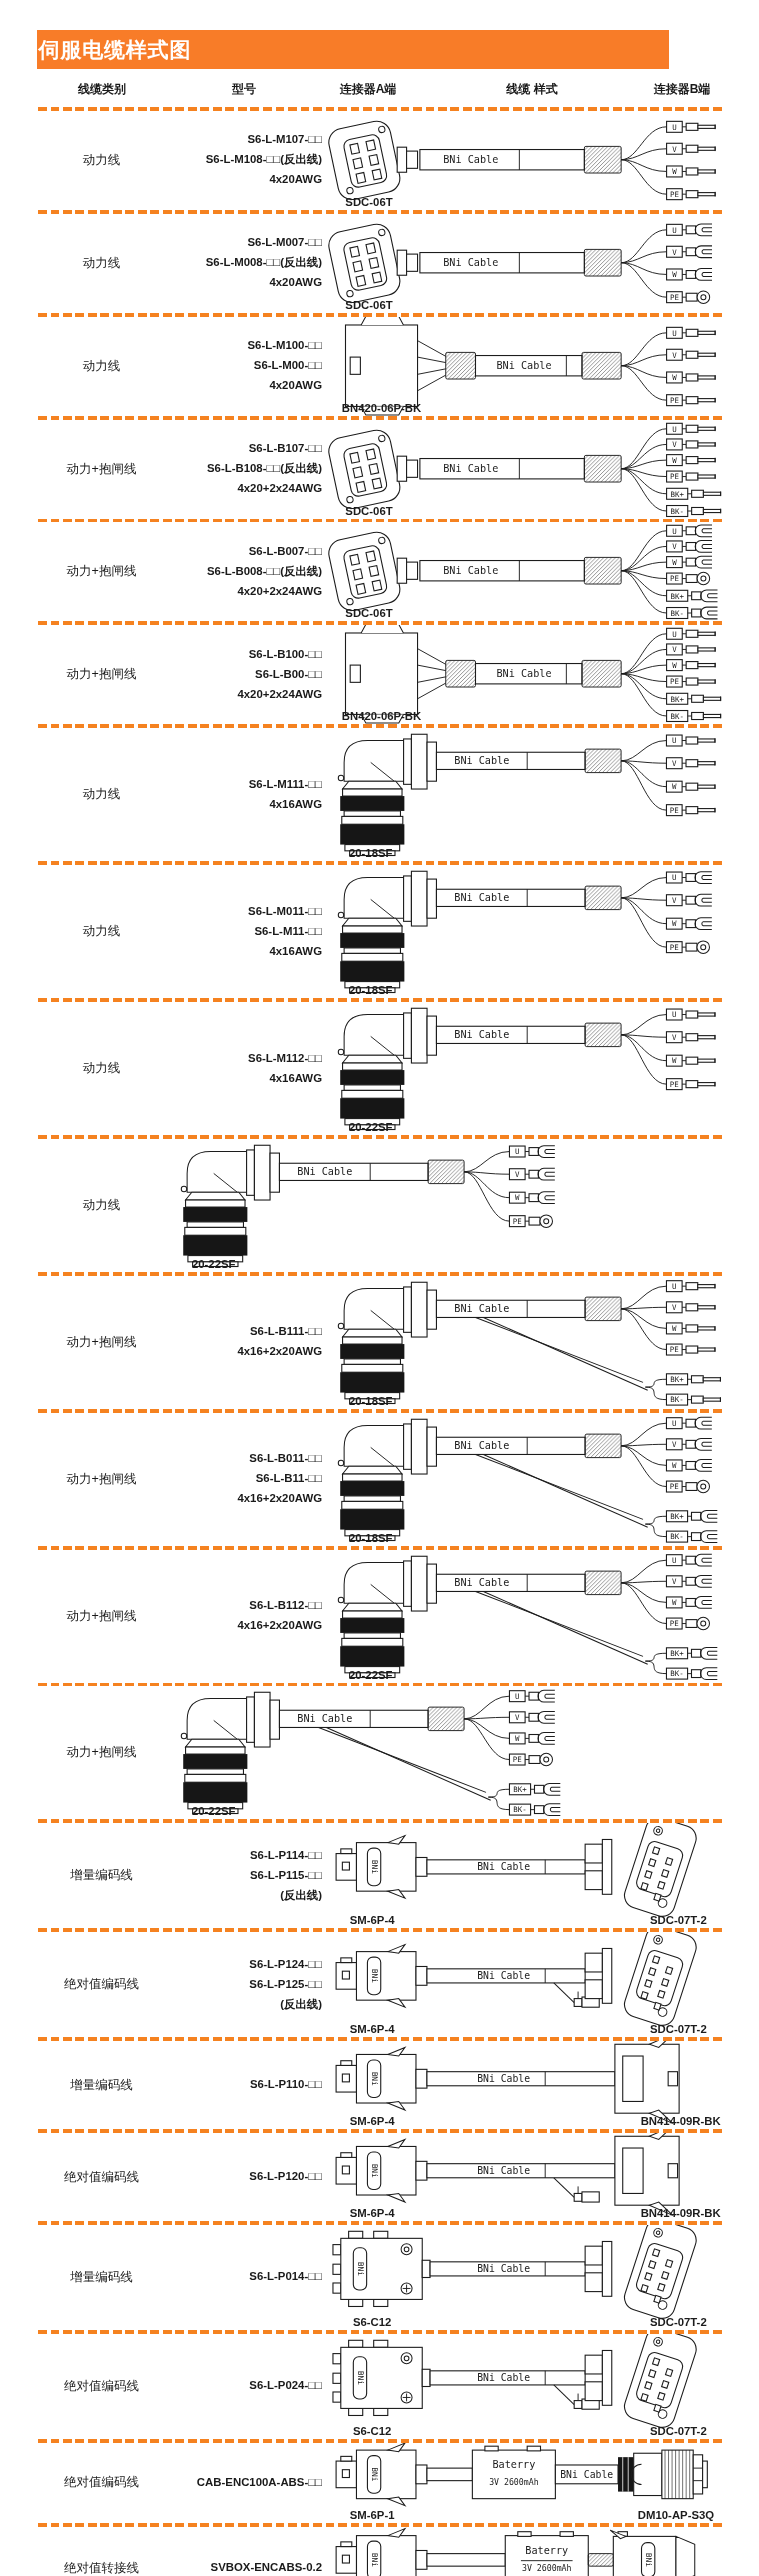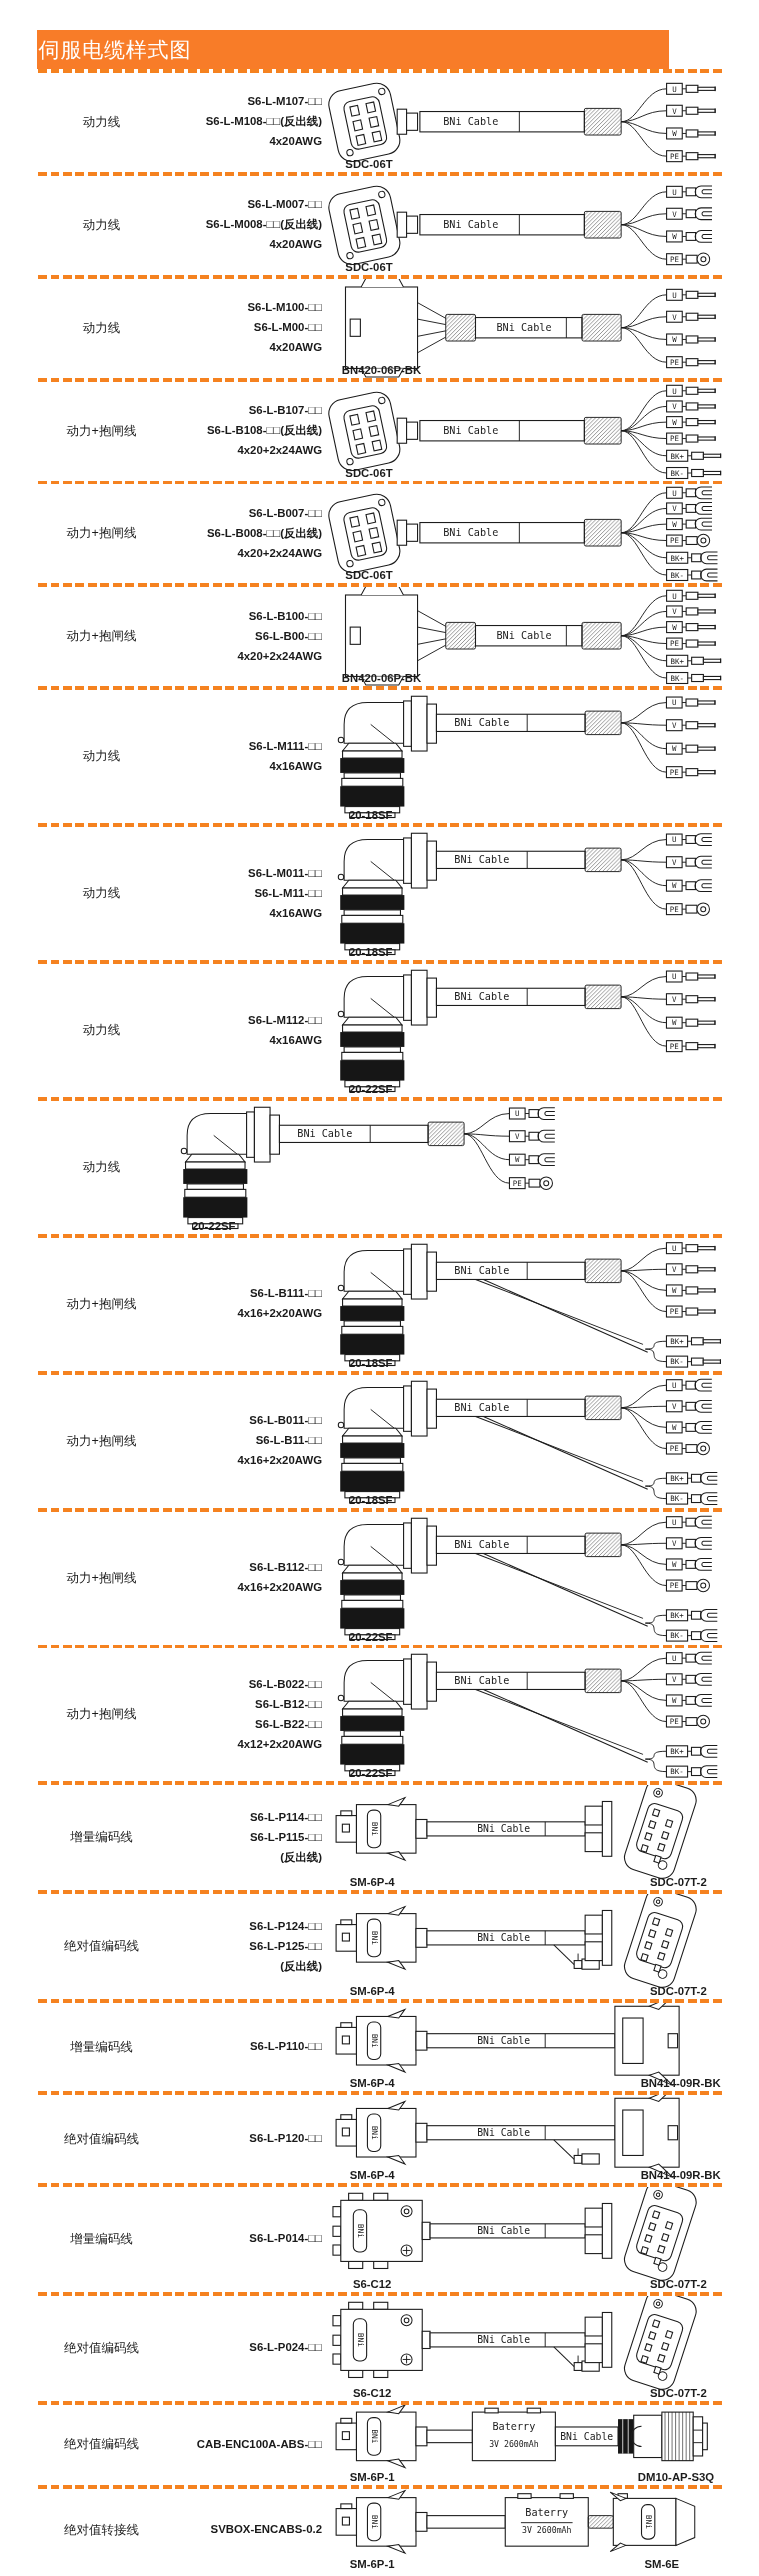--- a/index.html
+++ b/index.html
@@ -1,37 +1,44 @@
 <!DOCTYPE html>
 <html style="font-size:12.5px"><head>
 <meta charset="utf-8">
 <style>
   html,body{margin:0;padding:0;background:#fff;}
   body{width:760px;font-family:"Liberation Sans",sans-serif;color:#1a1a1a;}
   .titlebar{margin:30px 0 0 37px;width:632px;height:39px;background:#F87C28;
     display:flex;align-items:center;}
-  .titlebar span{color:#fff;font-weight:normal;font-size:21px;letter-spacing:0.8px;padding-left:1.6px;}
+  .titlebar span{color:#fff;font-weight:bold;font-size:21px;letter-spacing:0.8px;padding-left:1.6px;}
   .headers{position:relative;height:38px;}
   .headers span{position:absolute;top:11.8px;transform:translateX(-50%);
     font-weight:bold;font-size:12px;white-space:nowrap;}
   .sep{height:3.9px;margin-left:38px;width:688px;
     background:repeating-linear-gradient(90deg,#F58220 0 8.6px,transparent 8.6px 12.5px);}
   .row{display:flex;align-items:center;margin-left:38px;}
   .cat{width:127px;text-align:center;font-weight:normal;font-size:12.5px;}
   .models{width:157px;text-align:right;font-weight:bold;font-size:11.4px;line-height:1.75;}
   .diagram{width:437px;}
   .diagram svg{display:block;}
 </style>
 </head>
 <body>
 
 <div>
   <div class="titlebar">
     <span>伺服电缆样式图</span>
   </div>
+  <div class="headers">
+    <span style="left:102px">线缆类别</span>
+    <span style="left:244px">型号</span>
+    <span style="left:368px">连接器A端</span>
+    <span style="left:532px">线缆 样式</span>
+    <span style="left:682px">连接器B端</span>
+  </div>
   <div class="sep"></div>
   <div id="rows">
       <div class="row">
         <div class="cat">动力线</div>
         <div class="models">
           <div>S6-L-M107-□□</div>
           <div>S6-L-M108-□□(反出线)</div>
           <div>4x20AWG</div>
         </div>
         <div class="diagram">
@@ -1090,26 +1097,20 @@
               <path d="M505,150.5 L491,150.5 A7.5,7.5 0 0 0 491,165.5 L505,165.5" fill="none" stroke="#1c1c1c" stroke-width="1.3"></path>
               <path d="M505,155.4 L494,155.4 A2.8,2.8 0 0 0 494,160.6 L505,160.6" fill="none" stroke="#1c1c1c" stroke-width="1.3"></path>
             </g>
             <text x="62" y="165" font-size="14.5" font-family="'Liberation Sans',sans-serif" font-weight="bold" text-anchor="middle" fill="#1c1c1c">20-22SF</text>
           </svg>
         </div>
       </div>
       <div class="sep"></div>
       <div class="row">
         <div class="cat">动力+抱闸线</div>
-        <div class="models">
-          <div>S6-L-B022-□□</div>
-          <div>S6-L-B12-□□</div>
-          <div>S6-L-B22-□□</div>
-          <div>4x12+2x20AWG</div>
-        </div>
         <div class="diagram">
           <svg width="437" height="133" viewBox="0 0 558 170" xmlns="http://www.w3.org/2000/svg">
             <defs>
               <pattern id="h13" width="5" height="5" patternUnits="userSpaceOnUse">
                 <path d="M0,5 L5,0" stroke="#777" stroke-width="1"></path>
               </pattern>
             </defs>
             <g>
               <path d="M104,16 L58,16 Q28,16 28,44 L28,68 L104,68 Z" fill="#fff" stroke="#1c1c1c" stroke-width="1.3"></path>
               <line x1="62" y1="44" x2="92" y2="68" stroke="#1c1c1c" stroke-width="1.2"></line>

